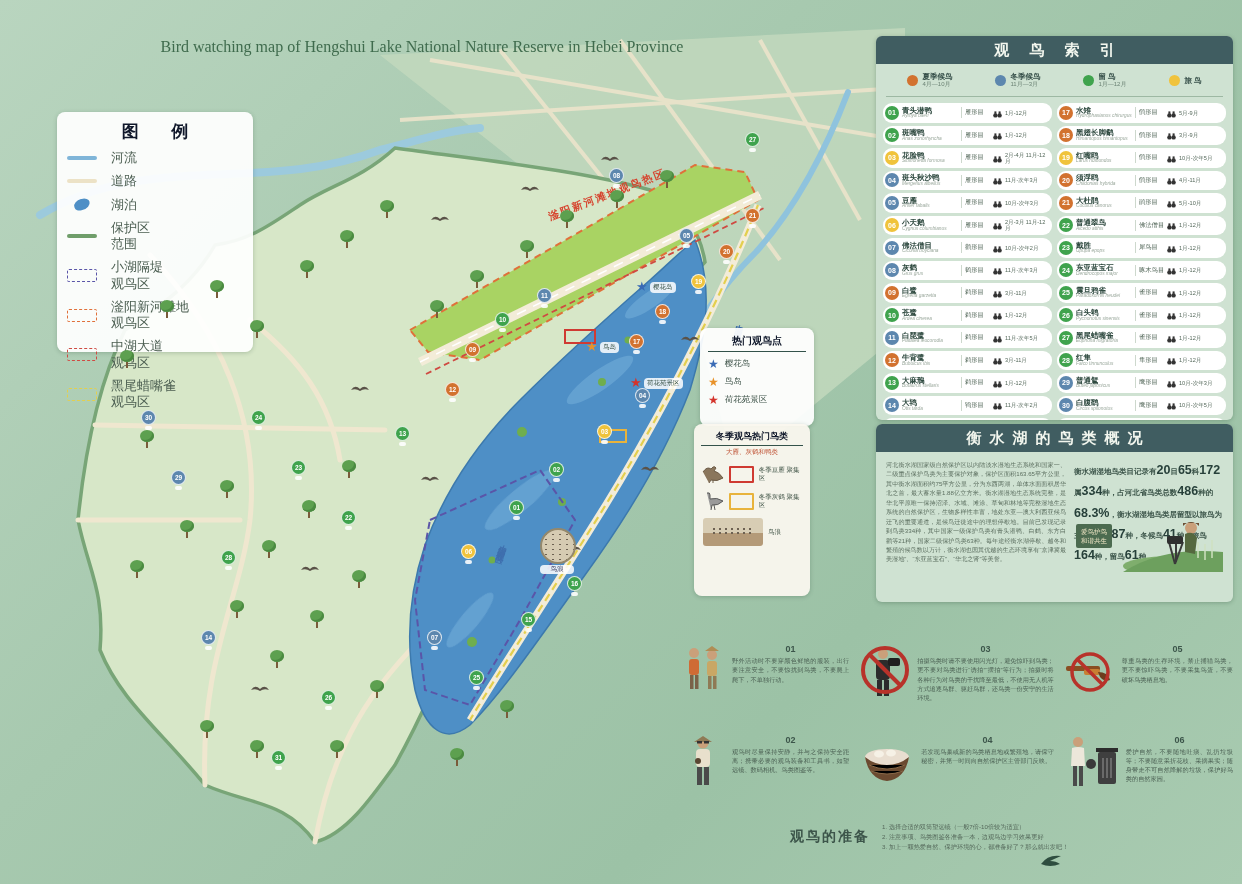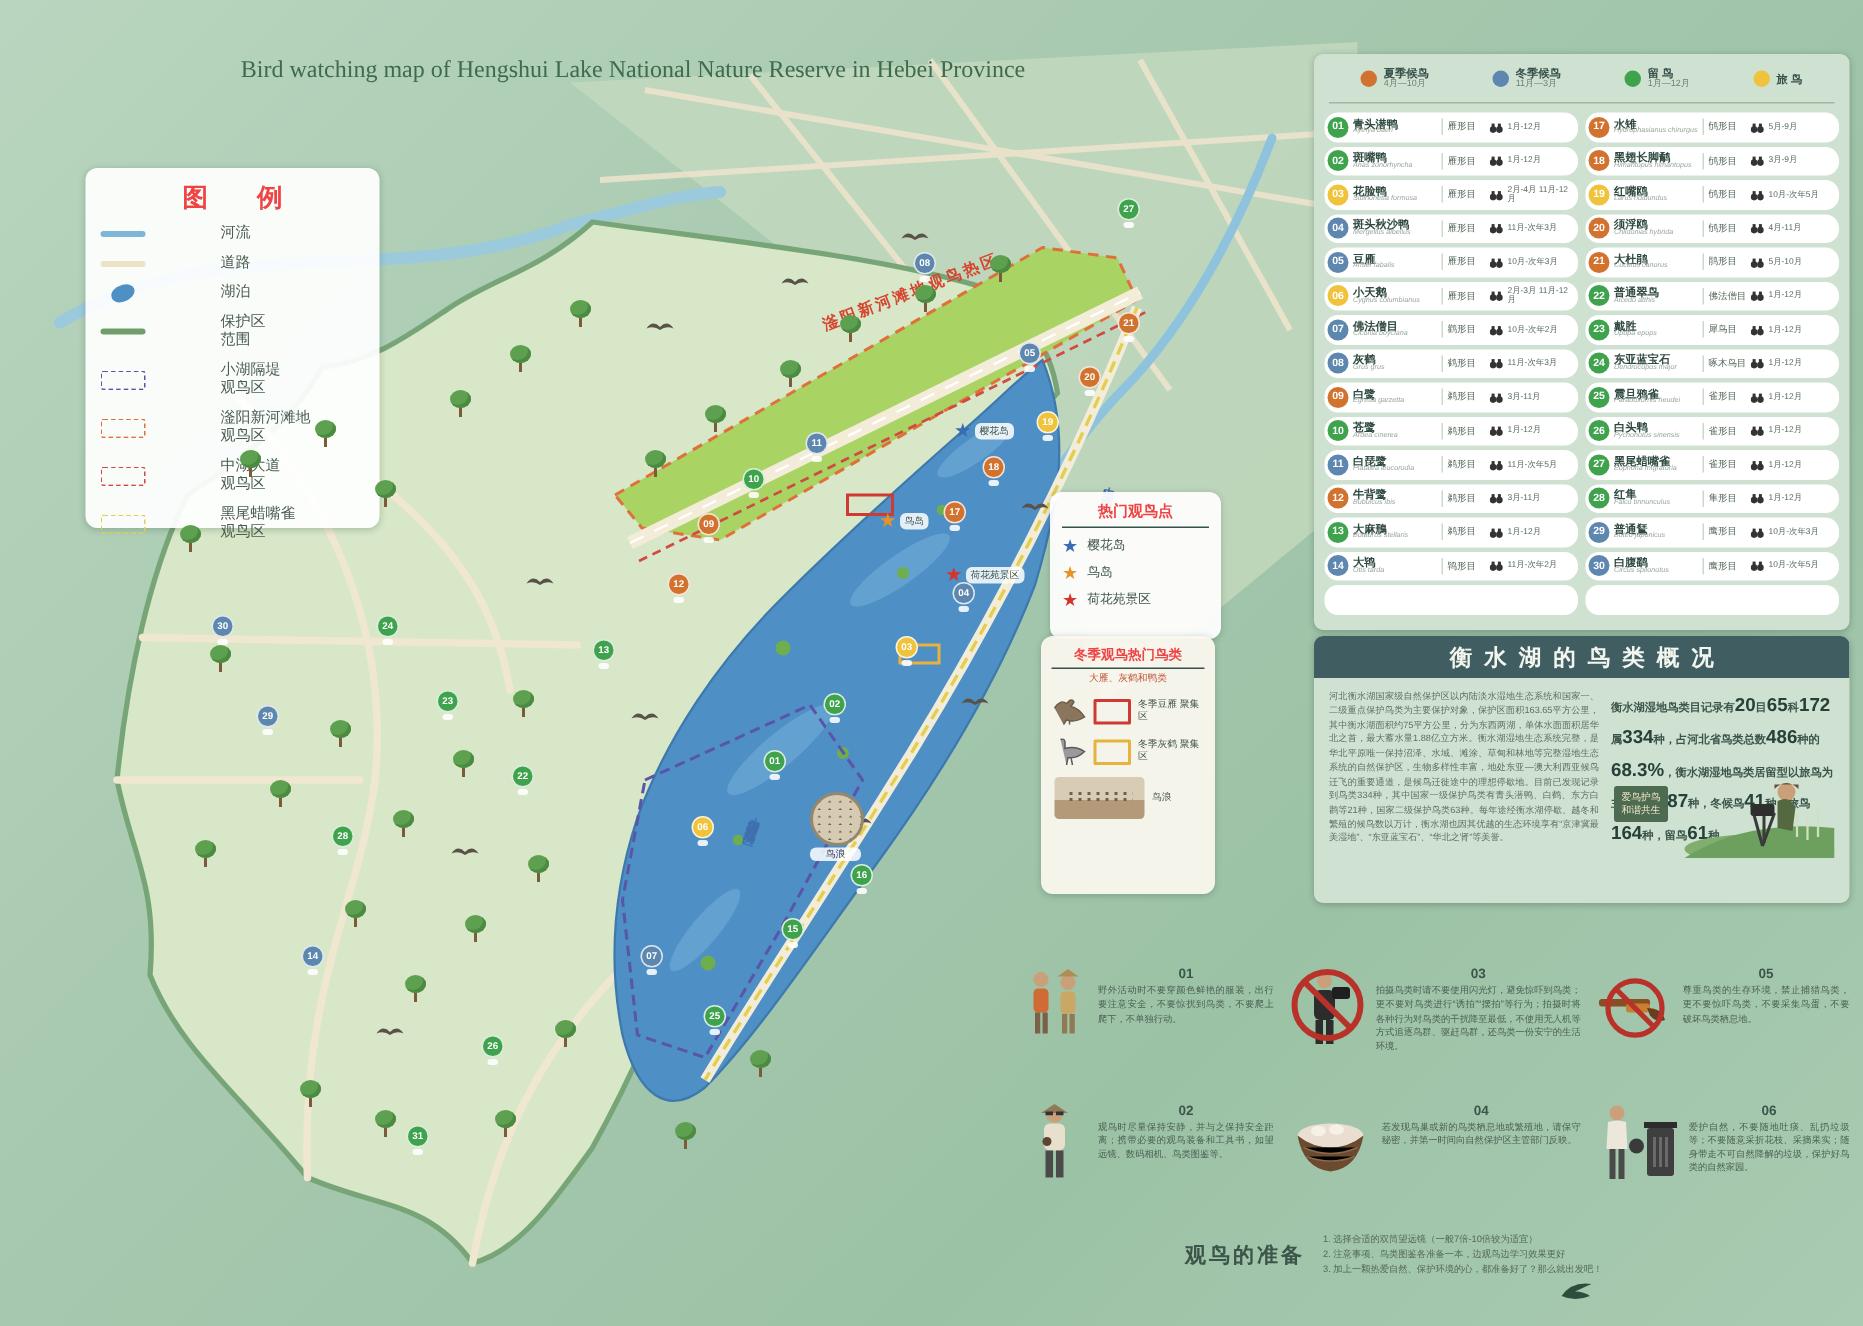--- a/index.html
+++ b/index.html
@@ -11,28 +11,28 @@
   
   .title-block{position:absolute;left:92px;top:34px;width:660px;text-align:center;}
   .title-main{font-size:42px;font-weight:bold;color:#3d5a55;letter-spacing:3px;
               text-shadow:1px 1px 0 #e9f2e4;}
   .title-sub{margin-top:4px;font-size:16px;color:#3f6b4d;
              font-family:"Liberation Serif","DejaVu Serif",serif;}
 
   
   .card{position:absolute;background:rgba(255,255,255,.93);border-radius:8px;
         box-shadow:0 1px 4px rgba(40,70,50,.25);}
-  .card-title{font-weight:bold;color:#ef4444;text-align:center;}
+  .card-title{font-weight:bold;color:#0f172a;text-align:center;}
 
   
   #legend{left:57px;top:112px;width:176px;height:224px;padding:8px 10px;}
   #legend .card-title{font-size:17px;letter-spacing:14px;text-indent:14px;}
   .legend-row{display:flex;align-items:center;margin-top:7px;}
   .legend-swatch{width:30px;margin-right:14px;flex:0 0 30px;display:flex;justify-content:center;}
-  .legend-label{font-size:10px;color:#4a5d50;line-height:1.25;white-space:pre-line;margin-left:36px;}
+  .legend-label{font-size:13px;color:#4a5d50;line-height:1.25;white-space:pre-line;}
   .sw-line{width:30px;height:4px;border-radius:2px;}
   .sw-lake{width:16px;height:11px;border-radius:55% 45% 60% 40%;transform:rotate(-15deg);}
   .sw-zone{width:28px;height:11px;border-width:1.5px;border-style:dashed;border-radius:2px;}
 
   
   #hotspots{left:700px;top:328px;width:98px;height:86px;padding:6px 8px;}
   #hotspots .card-title{font-size:10px;border-bottom:1.5px solid #33524a;padding-bottom:3px;}
   .hot-row{display:flex;align-items:center;margin-top:6px;}
   .hot-star{font-size:12px;margin-right:6px;line-height:1;}
   .hot-label{font-size:8.5px;color:#40544a;}
@@ -314,20 +314,21 @@
 聚集区</div>
         </div>
       </div>
     <div class="win-row">
       <div class="win-photo"></div>
       <div class="win-label">鸟浪</div>
     </div>
   </div>
 
   <div id="index-card">
+    <div class="panel-head">观 鸟 索 引</div>
     <div id="season-legend">
         <div class="season-item">
           <span class="season-dot" style="background: rgb(210, 114, 47);"></span>
           <span class="season-txt">夏季候鸟<div class="season-rng">4月—10月</div></span>
         </div>
         <div class="season-item">
           <span class="season-dot" style="background: rgb(93, 135, 174);"></span>
           <span class="season-txt">冬季候鸟<div class="season-rng">11月—3月</div></span>
         </div>
         <div class="season-item">

